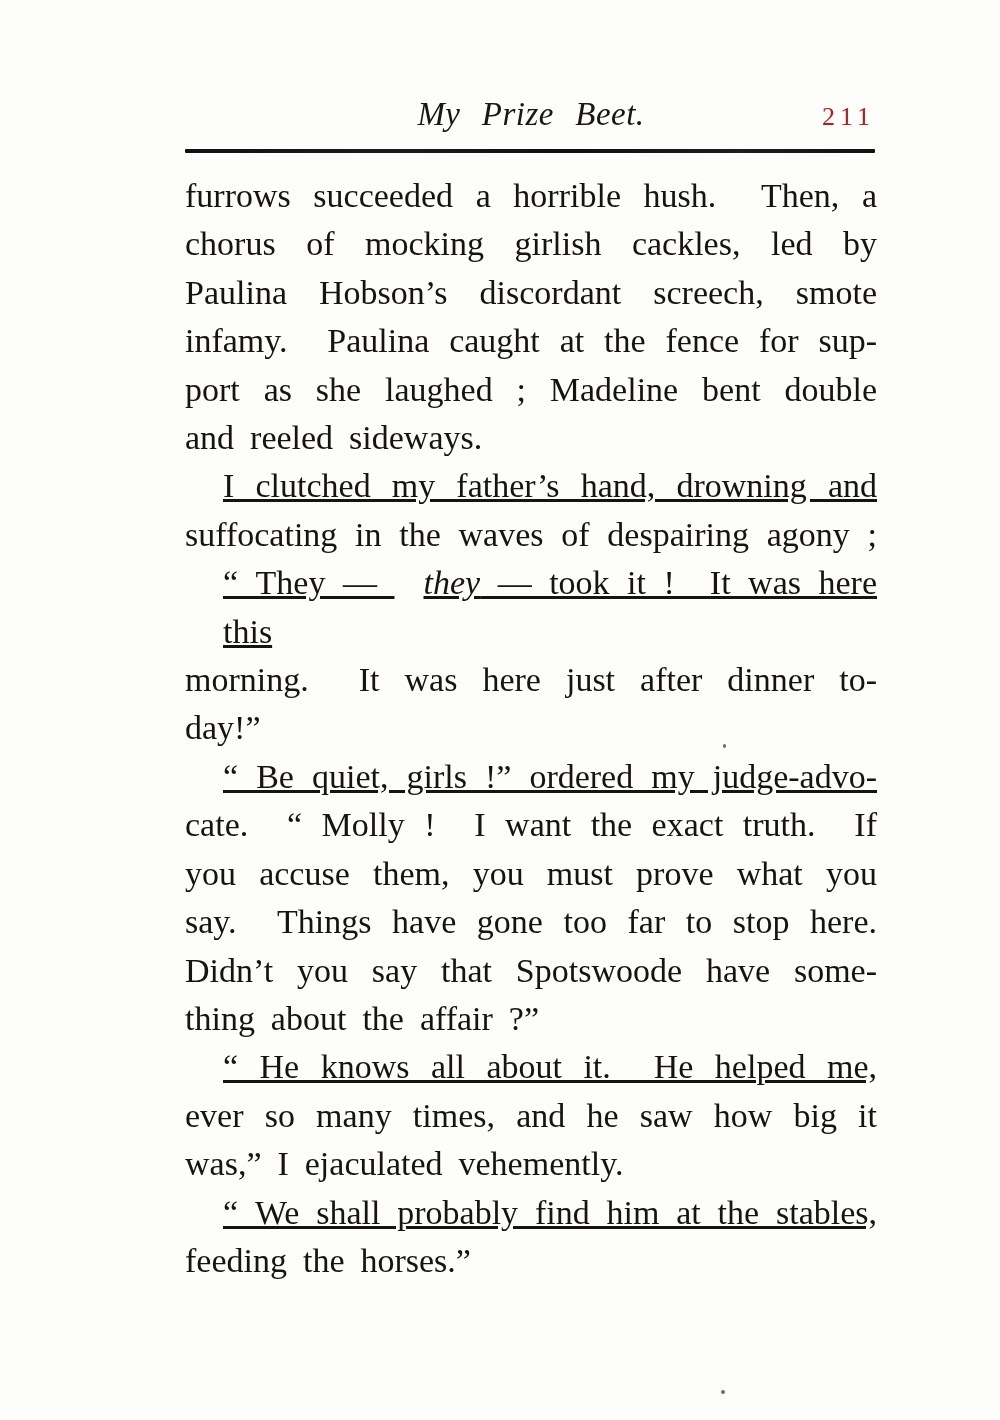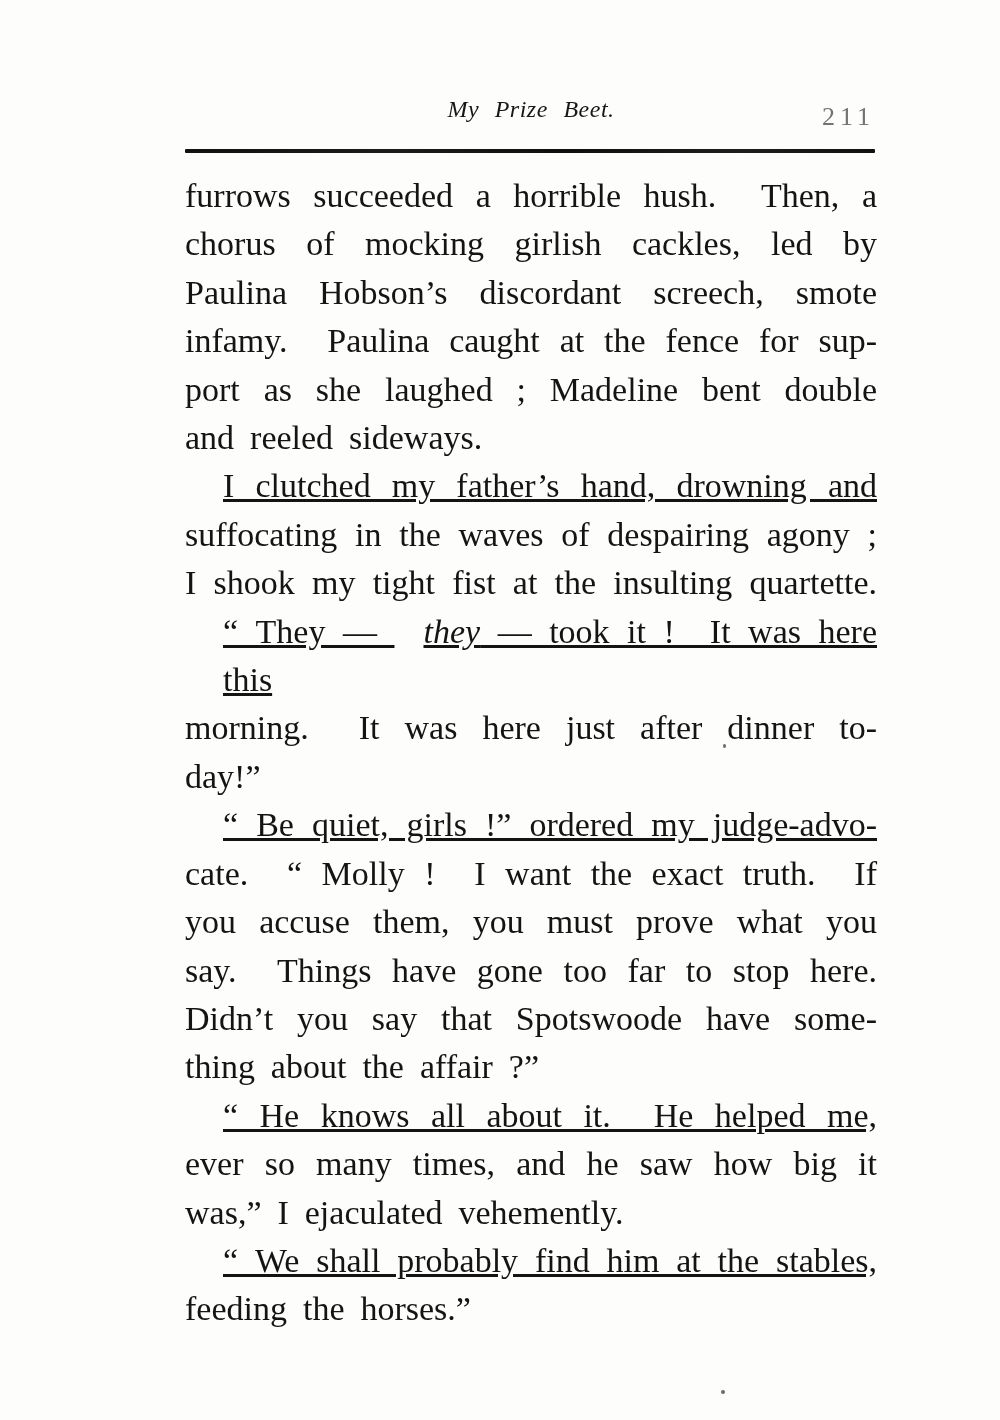--- a/index.html
+++ b/index.html
@@ -19,32 +19,32 @@
   .header-row {
     position: absolute;
     top: 96px; left: 185px; width: 692px;
     height: 44px;
   }
   .running-title {
     position: absolute;
     left: 0; right: 0; top: 0;
     text-align: center;
     font-style: italic;
-    font-size: 24px;
+    font-size: 33px;
     letter-spacing: 0.5px;
     word-spacing: 0.38em;
     color: #181715;
   }
   .page-number {
     position: absolute;
     right: 2px; top: 6px;
     font-size: 26px;
     letter-spacing: 5px;
     font-variant-numeric: oldstyle-nums;
-    color: #737373;
+    color: #b91c1c;
   }
   .header-rule {
     position: absolute;
     top: 149px; left: 185px; width: 690px;
     height: 4px;
     background: linear-gradient(90deg, #111 0%, #1c1c1c 30%, #0f0f0f 55%, #1e1e1e 80%, #111 100%);
     border-radius: 1px;
   }
   
   .text-block {
@@ -94,21 +94,20 @@
         <div class="line just"><span>furrows succeeded a horrible hush.&nbsp; Then, a</span></div>
         <div class="line just"><span>chorus of mocking girlish cackles, led by</span></div>
         <div class="line just"><span>Paulina Hobson’s discordant screech, smote</span></div>
         <div class="line just"><span>infamy.&nbsp; Paulina caught at the fence for sup-</span></div>
         <div class="line just"><span>port as she laughed&nbsp;; Madeline bent double</span></div>
         <div class="line"><span>and reeled sideways.</span></div>
       </div>
       <div class="paragraph">
         <div class="line just indent"><span>I clutched my father’s hand, drowning and</span></div>
         <div class="line just"><span>suffocating in the waves of despairing agony&nbsp;;</span></div>
-        <div class="line just"><span>I shook my tight fist at the insulting quartette.</span></div>
       </div>
       <div class="paragraph">
         <div class="line just indent"><span>“&nbsp;They — </span><span class="it">they</span><span> — took it&nbsp;!&nbsp; It was here this</span></div>
         <div class="line just"><span>morning.&nbsp; It was here just after dinner to-day!”</span></div>
       </div>
       <div class="paragraph">
         <div class="line just indent"><span>“&nbsp;Be quiet, girls&nbsp;!” ordered my judge-advo-</span></div>
         <div class="line just"><span>cate.&nbsp; “&nbsp;Molly&nbsp;!&nbsp; I want the exact truth.&nbsp; If</span></div>
         <div class="line just"><span>you accuse them, you must prove what you</span></div>
         <div class="line just"><span>say.&nbsp; Things have gone too far to stop here.</span></div>

